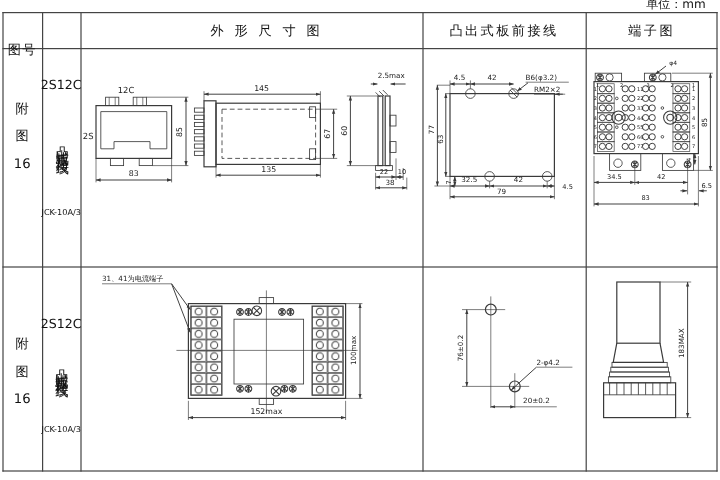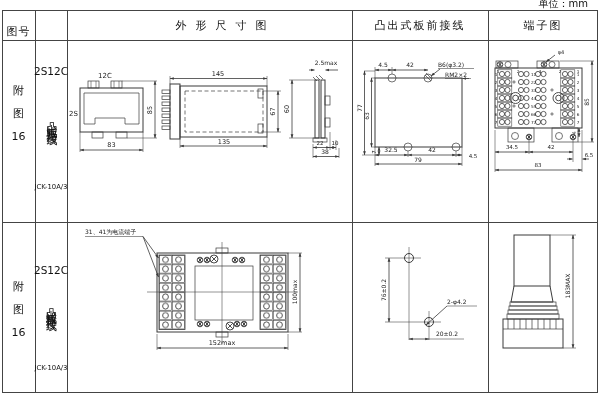--- a/index.html
+++ b/index.html
@@ -7,21 +7,21 @@
         font-family:"DejaVu Sans","Liberation Sans",sans-serif;color:#111;}
   .vline,.hline{position:absolute;background:#444;}
   .vline{width:1px;} .hline{height:1px;}
   .cell{position:absolute;display:flex;align-items:center;justify-content:center;}
   .hdr{font-size:11px;letter-spacing:2px;color:#111;}
   .hdr-wide{letter-spacing:9px;padding-left:16px;}
   .figcol{flex-direction:column;font-size:11px;}
   .figcol div{line-height:13px;margin:5px 0;}
   .model{font-size:10.5px;margin-top:20px;}
   .vtext{writing-mode:vertical-rl;text-orientation:upright;font-size:11px;letter-spacing:2px;line-height:32px;}
-  .prod{font-size:6.8px;letter-spacing:0;margin-top:10px;}
+  .prod{font-size:6.8px;letter-spacing:0;}
   #unit{position:absolute;top:-3px;right:12px;font-size:10px;color:#111;}
   svg{position:absolute;overflow:visible;}
   svg text{font-family:"DejaVu Sans","Liberation Sans",sans-serif;fill:#222;text-anchor:middle;}
   .t42{font-size:4.2px;} .t5{font-size:5px;} .t55{font-size:5.5px;}
   .t6{font-size:6px;} .t65{font-size:6.5px;} .t7{font-size:7px;}
   .st{text-anchor:start;}
   .ln{fill:none;stroke:#3a3a3a;stroke-width:1;}
   .lt{fill:none;stroke:#3a3a3a;stroke-width:0.7;}
   .ext{fill:none;stroke:#3a3a3a;stroke-width:0.55;}
   .dsh{stroke-dasharray:4 2.5;}
@@ -69,21 +69,21 @@
   <div class="hline" style="left:2px;top:40px;width:596px;"></div>
   <div class="hline" style="left:2px;top:222px;width:596px;"></div>
   <div class="hline" style="left:2px;top:392px;width:596px;"></div>
   <div class="vline" style="left:2px;top:10px;height:383px;"></div>
   <div class="vline" style="left:597px;top:10px;height:383px;"></div>
   <div class="vline" style="left:35px;top:10px;height:383px;"></div>
   <div class="vline" style="left:67px;top:10px;height:383px;"></div>
   <div class="vline" style="left:352px;top:10px;height:383px;"></div>
   <div class="vline" style="left:488px;top:10px;height:383px;"></div>
 
-  <div class="cell hdr" style="left:2px;top:16px;width:33px;height:30px;letter-spacing:1px;font-family:Liberation Serif, serif;">图号</div>
+  <div class="cell hdr" style="left:2px;top:26px;width:33px;height:30px;letter-spacing:1px;font-family:Liberation Serif, serif;">图号</div>
   <div class="cell hdr hdr-wide" style="left:67px;top:10px;width:285px;height:30px;">外形尺寸图</div>
   <div class="cell hdr" style="left:352px;top:10px;width:136px;height:30px;">凸出式板前接线</div>
   <div class="cell hdr" style="left:488px;top:10px;width:110px;height:30px;">端子图</div>
 
   <div class="cell figcol" style="left:2px;top:74px;width:33px;height:78px;">
     <div>附</div>
     <div>图</div>
     <div>16</div>
   </div>
   <div class="cell model" style="left:35px;top:44px;width:32px;height:14px;">2S12C</div>

